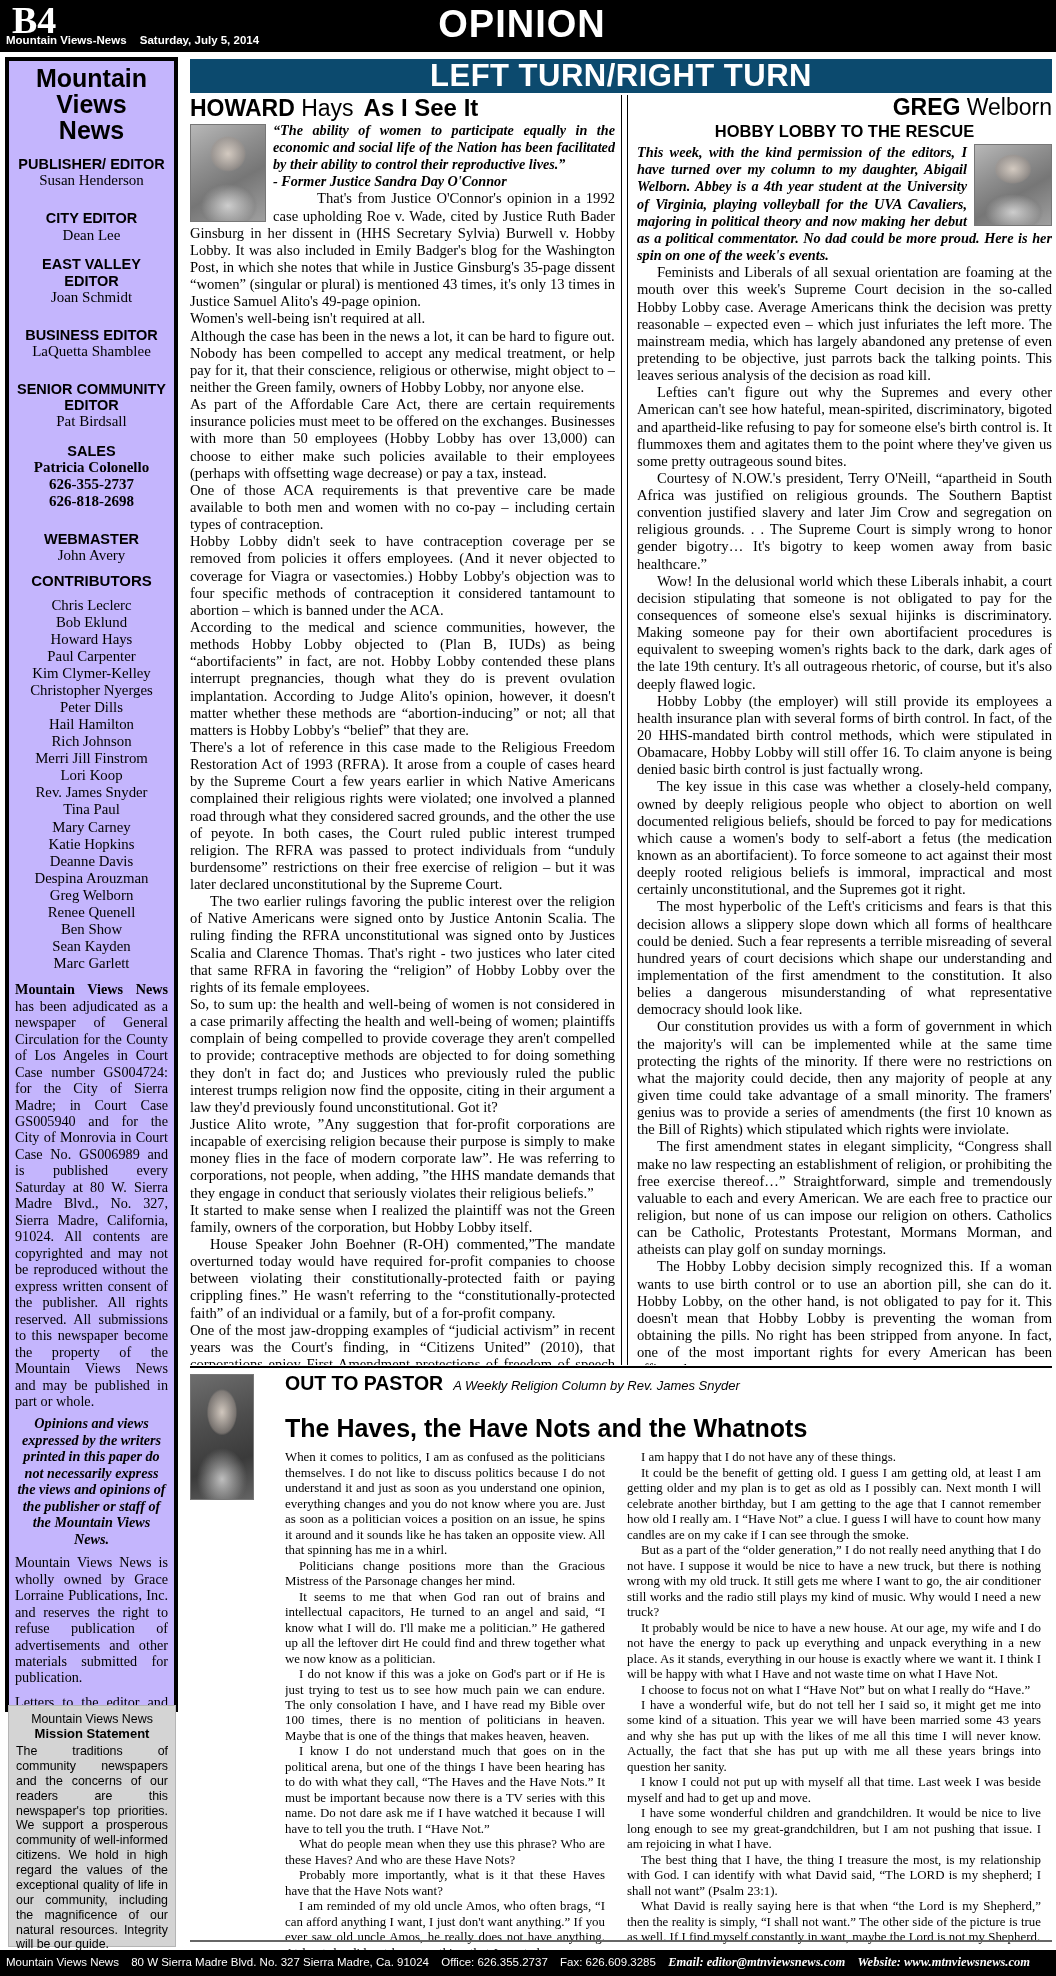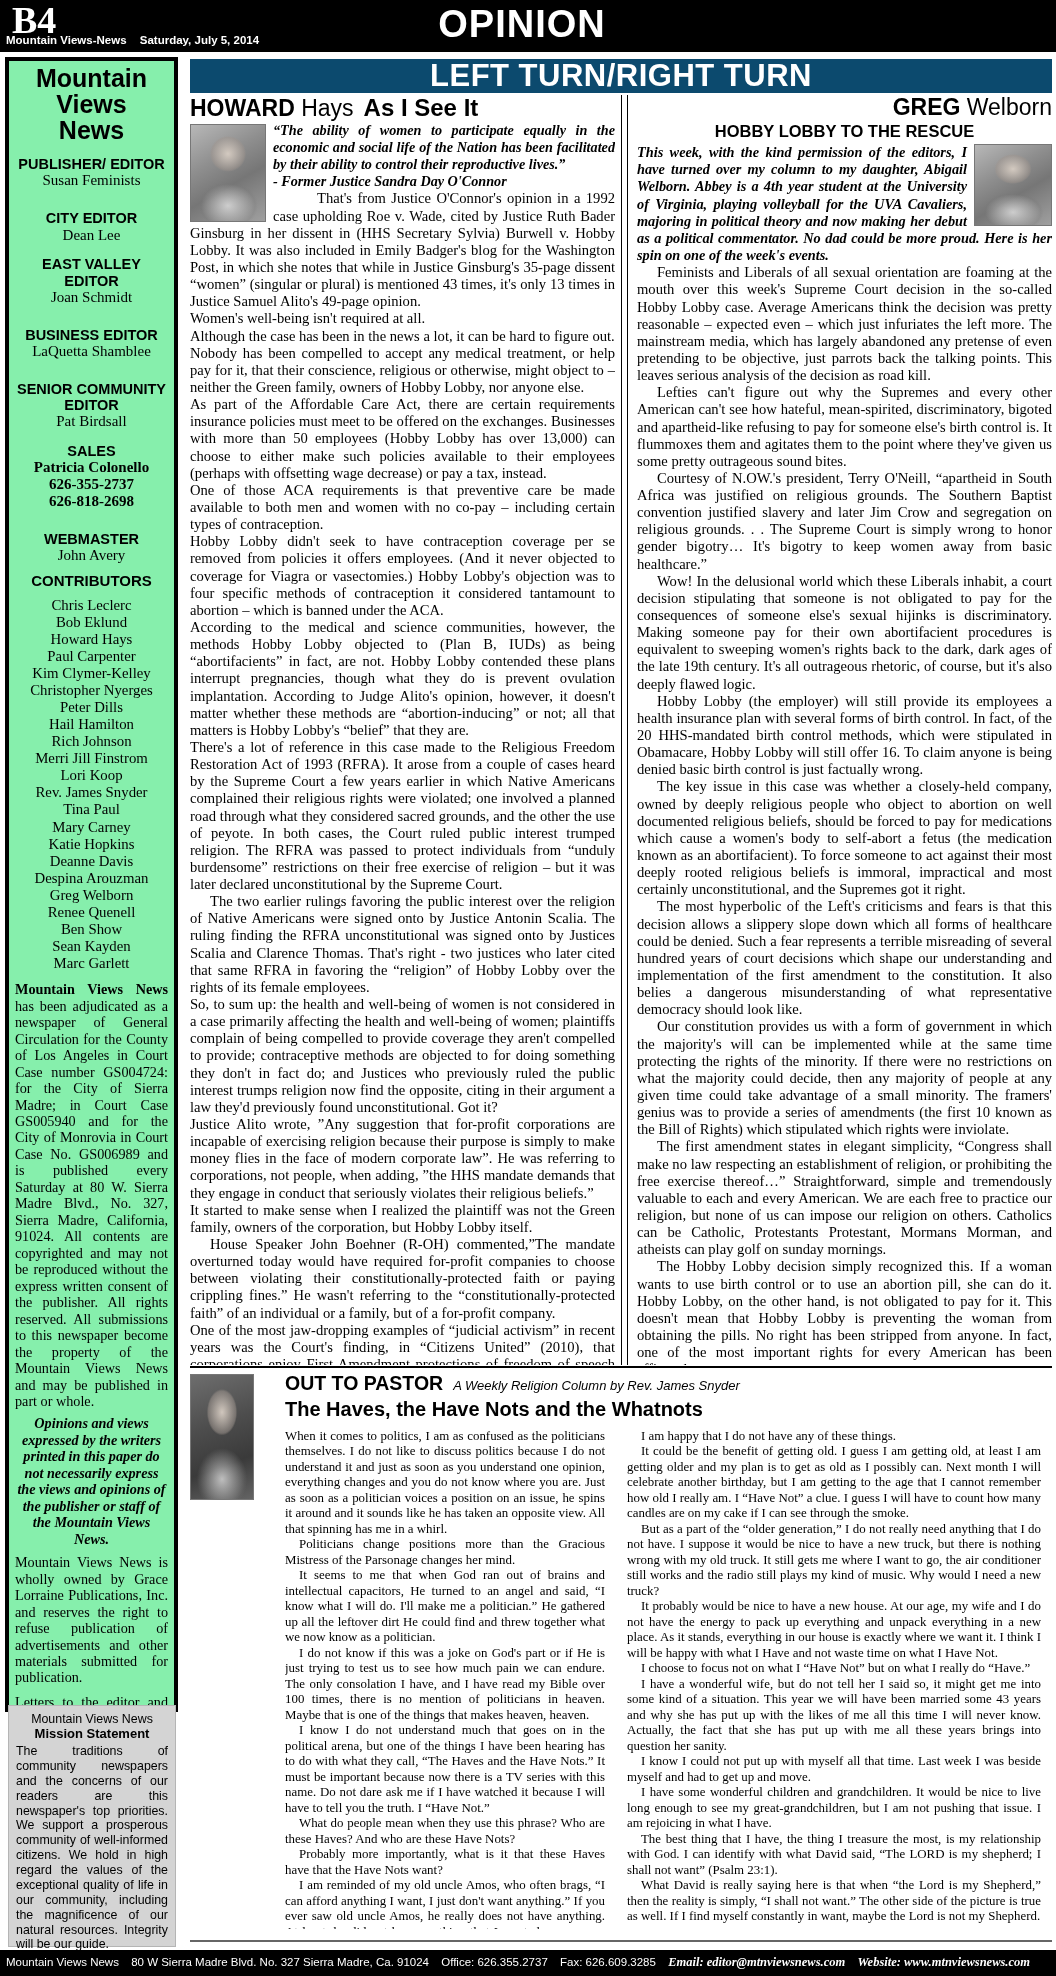--- a/index.html
+++ b/index.html
@@ -32,21 +32,21 @@
   .dateline {
     position:absolute; left:6px; top:34px;
     font-family:"Liberation Sans", sans-serif;
     font-weight:bold; font-size:11.5px;
   }
   .dateline .dl-date { margin-left:10px; font-weight:bold; }
 
   
   .staffbox {
     position:absolute; left:5px; top:57px; width:173px; height:1655px;
-    border:4px solid #000; background:#86efac;
+    border:4px solid #000; background:#c4b5fd;
     padding:4px 6px 0 6px;
     overflow:hidden;
   }
   .mv-logo {
     text-align:center;
     font-family:"Liberation Sans", sans-serif;
     font-weight:bold; font-size:25px; line-height:1.03;
     margin:1px 0 2px 0;
   }
   .role {
@@ -187,22 +187,22 @@
     position:absolute; left:0; top:-6px; width:862px; height:2px; background:#000;
   }
   .pastor-head {
     font-family:"Liberation Sans", sans-serif;
     margin-left:95px;
   }
   .pt-title { font-weight:bold; font-size:19.5px; display:inline-block; }
   .pt-sub { font-size:13px; display:inline-block; margin-left:10px; font-style:italic; }
   .pt-headline {
     font-family:"Liberation Sans", sans-serif;
-    font-weight:bold; font-size:20px;
-    margin-left:95px; margin-top:4px; line-height:1.05;
+    font-weight:bold; font-size:25px;
+    margin-left:95px; margin-top:20px; line-height:1.05;
   }
   .pastor-cols { position:relative; margin-top:9px; height:500px; }
   .pcol { position:absolute; top:0; width:414px; height:500px; overflow:hidden; }
   .pcol-l { left:95px; width:320px; }
   .pcol-r { left:437px; width:414px; }
   .p-body {
     font-size:12.9px; line-height:1.2; text-align:justify;
     text-indent:14px; margin:0;
   }
   .p-body.noind { text-indent:0; }
@@ -236,21 +236,21 @@
   </div>
 
   <div class="staffbox">
     <div class="mv-logo">
       <div>Mountain</div>
       <div>Views</div>
       <div>News</div>
     </div>
 
     <div class="role">PUBLISHER/ EDITOR</div>
-    <div class="person">Susan Feminists</div>
+    <div class="person">Susan Henderson</div>
     <div class="gap"></div>
     <div class="role">CITY EDITOR</div>
     <div class="person">Dean Lee</div>
     <div class="role">EAST VALLEY EDITOR</div>
     <div class="person">Joan Schmidt</div>
     <div class="gap"></div>
     <div class="role">BUSINESS EDITOR</div>
     <div class="person">LaQuetta Shamblee</div>
     <div class="gap"></div>
     <div class="role">SENIOR COMMUNITY EDITOR</div>

